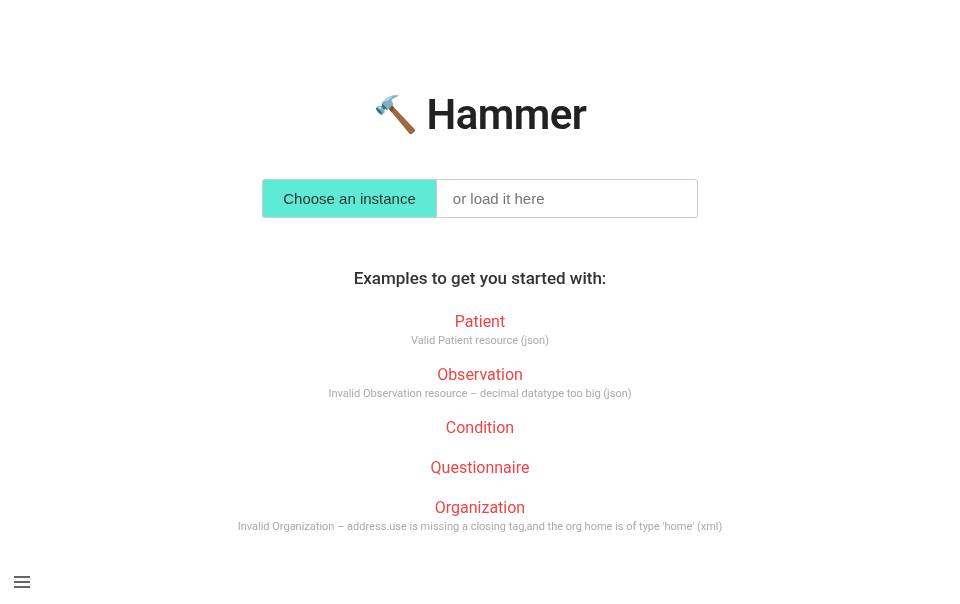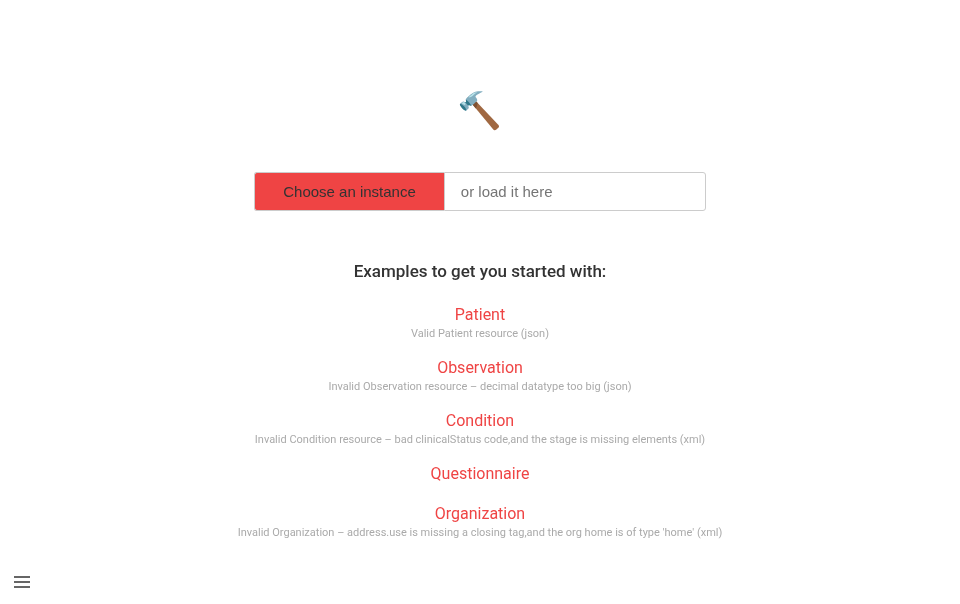--- a/index.html
+++ b/index.html
@@ -46,24 +46,24 @@
       letter-spacing: -0.5px;
     }
 
     .input-row {
       display: flex;
       align-items: stretch;
       margin-bottom: 50px;
     }
 
     .choose-instance-btn {
-      background-color: #ef4444;
+      background-color: #5eead4;
       border: 1px solid #cccccc;
       border-right: none;
-      padding: 10px 28px;
+      padding: 10px 20px;
       font-size: 15px;
       color: #333333;
       cursor: pointer;
       white-space: nowrap;
       border-radius: 3px 0 0 3px;
     }
 
     .load-input {
       border: 1px solid #cccccc;
       padding: 10px 16px;
@@ -128,20 +128,21 @@
       display: block;
     }
   </style>
 </head>
 <body>
 
 <div class="main-content">
 
   <div class="title-row">
     <span class="hammer-icon">🔨</span>
+    <h1 class="app-title">Hammer</h1>
   </div>
 
   <div class="input-row">
     <button class="choose-instance-btn">Choose an instance</button>
     <input class="load-input" type="text" placeholder="or load it here" style="">
   </div>
 
   <div class="examples-section">
     <div class="examples-title">Examples to get you started with:</div>
 
@@ -150,21 +151,20 @@
       <span class="example-desc">Valid Patient resource (json)</span>
     </div>
 
     <div class="example-item">
       <span class="example-name">Observation</span>
       <span class="example-desc">Invalid Observation resource – decimal datatype too big (json)</span>
     </div>
 
     <div class="example-item">
       <span class="example-name">Condition</span>
-      <span class="example-desc">Invalid Condition resource – bad clinicalStatus code,and the stage is missing elements (xml)</span>
     </div>
 
     <div class="example-item">
       <span class="example-name">Questionnaire</span>
     </div>
 
     <div class="example-item">
       <span class="example-name">Organization</span>
       <span class="example-desc">Invalid Organization – address.use is missing a closing tag,and the org home is of type 'home' (xml)</span>
     </div>

